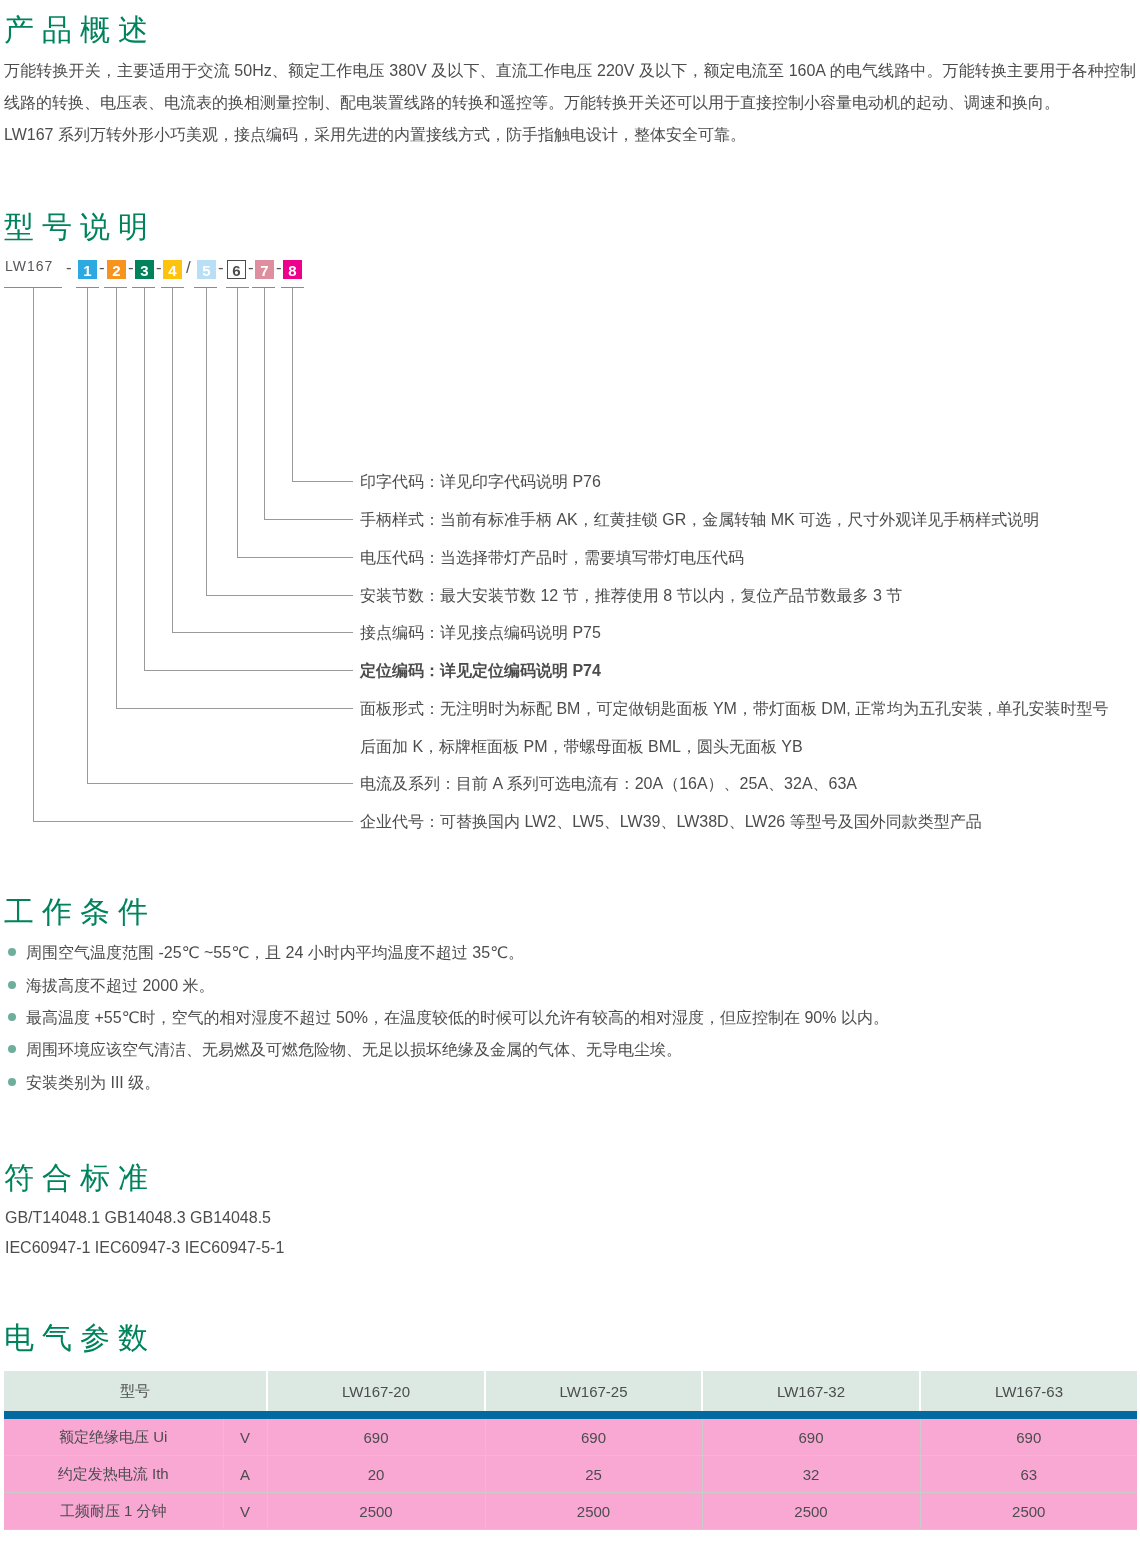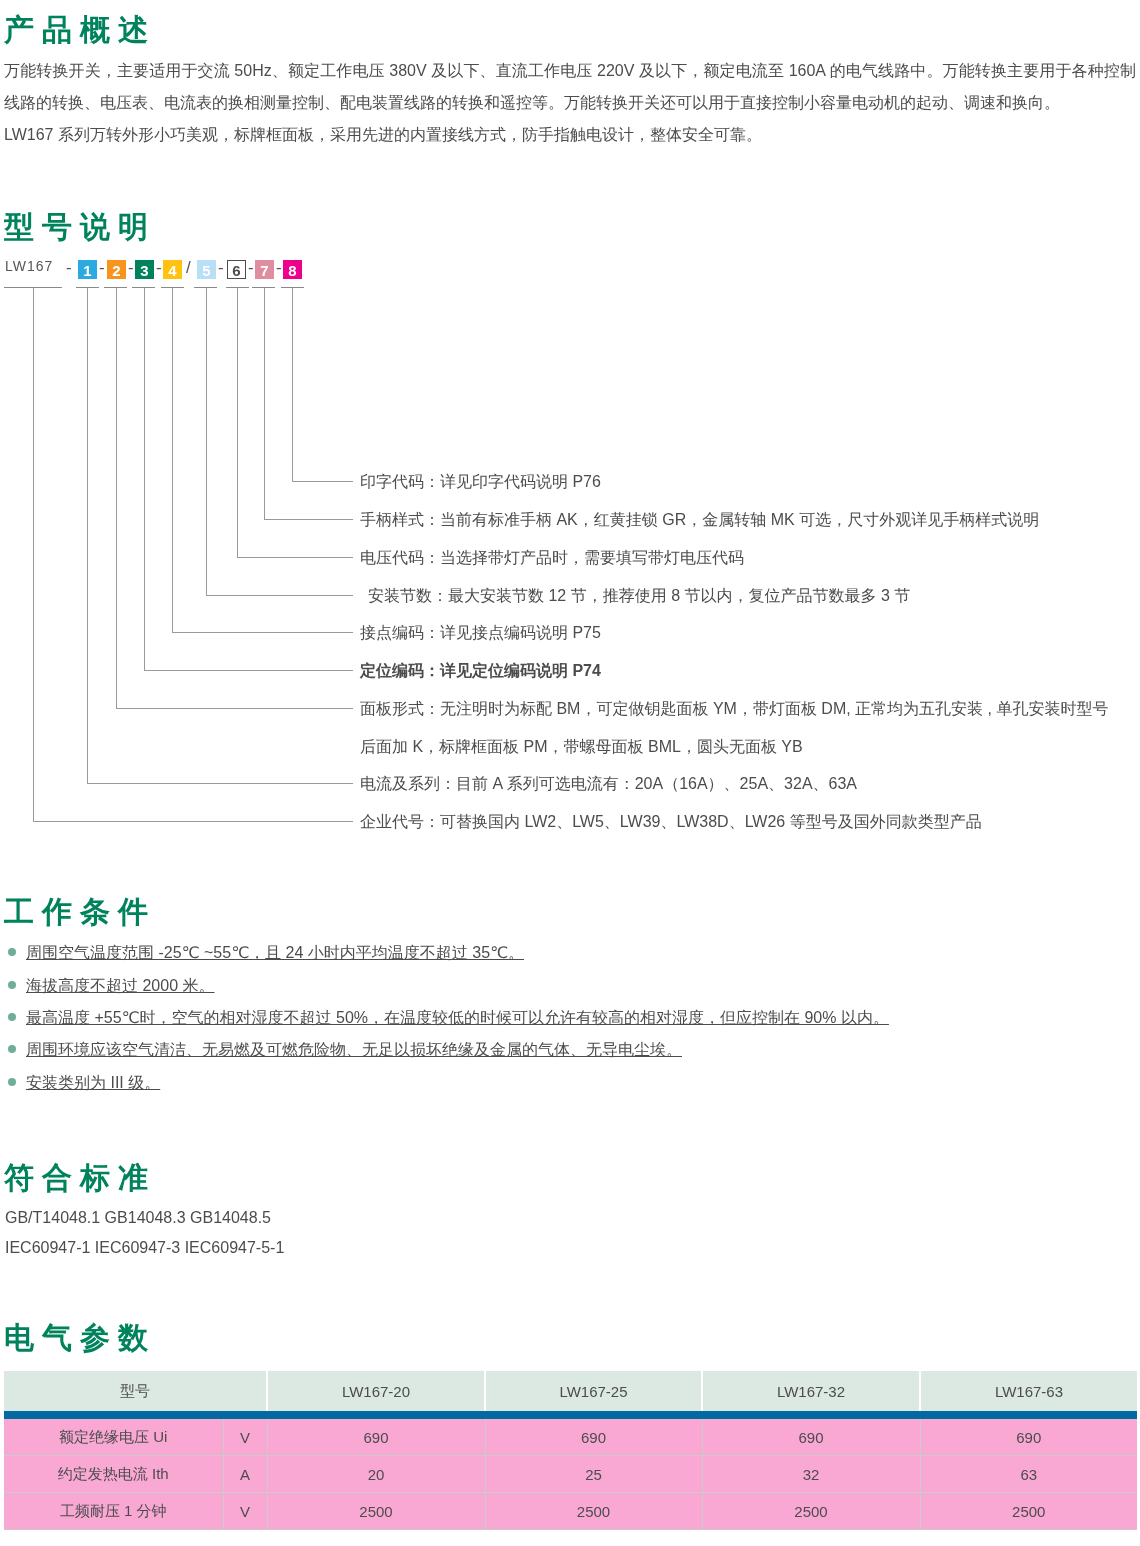--- a/index.html
+++ b/index.html
@@ -1,34 +1,34 @@
 <!DOCTYPE html>
 <html><head>
 <meta charset="utf-8">
 <style>
   html,body{margin:0;padding:0;background:#ffffff;}
   #page{position:relative;width:1140px;height:1546px;background:#ffffff;
         font-family:"Liberation Sans","DejaVu Sans",sans-serif;color:#4C4C4E;overflow:hidden;}
 
-  .heading{position:absolute;left:4px;font-size:30px;font-weight:bold;color:#00835C;
+  .heading{position:absolute;left:4px;font-size:30px;font-weight:normal;color:#00835C;
            letter-spacing:8px;white-space:nowrap;}
 
   .para{position:absolute;left:4px;width:1132px;font-size:16px;line-height:32px;
         color:#4C4C4E;text-align:justify;}
   .para2{position:absolute;left:4px;width:1132px;font-size:16px;line-height:32px;color:#4C4C4E;}
 
   .lw-prefix{position:absolute;left:5px;top:258px;font-size:14px;letter-spacing:1px;color:#55565A;}
   .mbox{position:absolute;top:260px;width:19px;height:19px;line-height:19px;text-align:center;
         font-size:15px;font-weight:bold;box-sizing:border-box;border:1px solid transparent;}
   .msep{position:absolute;top:258px;font-size:17px;color:#55565A;}
   .tick{position:absolute;height:0;border-top:1px solid #8A8A8D;}
   .elbow{position:absolute;border-left:1px solid #9A9A9D;border-bottom:1px solid #9A9A9D;}
   .desc{position:absolute;left:360px;font-size:16px;color:#4C4C4E;white-space:nowrap;line-height:21px;}
 
-  .bullet-item{position:absolute;left:8px;white-space:nowrap;font-size:16px;color:#4C4C4E;line-height:21px;text-decoration:underline;}
+  .bullet-item{position:absolute;left:8px;white-space:nowrap;font-size:16px;color:#4C4C4E;line-height:21px;}
   .dot{display:inline-block;width:8px;height:8px;border-radius:50%;background:#6FAE9C;
        margin-right:10px;vertical-align:2px;}
 
   .stdline{position:absolute;left:5px;font-size:16px;color:#4C4C4E;line-height:21px;}
 
   table.params{position:absolute;left:4px;top:1371px;width:1133px;border-collapse:collapse;
                table-layout:fixed;font-size:15px;color:#4C4C4E;}
   table.params th{background:#DCE9E2;font-weight:normal;height:38px;text-align:center;
                   border-bottom:8px solid #0369a1;}
   table.params th + th{border-left:2px solid #ffffff;}
@@ -36,21 +36,21 @@
   table.params tr.r td{border-bottom:1px solid #CBCBCB;}
   table.params td + td{border-left:1px solid #CBCBCB;}
 </style>
 </head>
 <body>
 
 <div id="page">
 
   <div class="heading" style="top:10px;">产品概述</div>
   <div class="para" style="top:55px;">万能转换开关，主要适用于交流 50Hz、额定工作电压 380V 及以下、直流工作电压 220V 及以下，额定电流至 160A 的电气线路中。万能转换主要用于各种控制线路的转换、电压表、电流表的换相测量控制、配电装置线路的转换和遥控等。万能转换开关还可以用于直接控制小容量电动机的起动、调速和换向。</div>
-  <div class="para2" style="top:119px;">LW167 系列万转外形小巧美观，标牌框面板，采用先进的内置接线方式，防手指触电设计，整体安全可靠。</div>
+  <div class="para2" style="top:119px;">LW167 系列万转外形小巧美观，接点编码，采用先进的内置接线方式，防手指触电设计，整体安全可靠。</div>
 
   <div class="heading" style="top:207px;">型号说明</div>
 
   <div class="lw-prefix">LW167</div>
   <span class="msep" style="left:66px;">-</span>
   <div class="mbox" style="left: 78px; background-color: rgb(44, 169, 225); color: rgb(255, 255, 255);">1</div>
   <span class="msep" style="left:99px;">-</span>
   <div class="mbox" style="left: 107px; background-color: rgb(247, 148, 30); color: rgb(255, 255, 255);">2</div>
   <span class="msep" style="left:128px;">-</span>
   <div class="mbox" style="left: 135px; background-color: rgb(0, 131, 92); color: rgb(255, 255, 255);">3</div>
@@ -81,21 +81,21 @@
   <div class="elbow" style="left:206px;top:288px;width:146px;height:307px;"></div>
   <div class="elbow" style="left:172px;top:288px;width:180px;height:344px;"></div>
   <div class="elbow" style="left:144px;top:288px;width:208px;height:382px;"></div>
   <div class="elbow" style="left:116px;top:288px;width:236px;height:420px;"></div>
   <div class="elbow" style="left:87px;top:288px;width:265px;height:495px;"></div>
   <div class="elbow" style="left:33px;top:288px;width:319px;height:533px;"></div>
 
   <div class="desc" style="top:471px;">印字代码：详见印字代码说明 P76</div>
   <div class="desc" style="top:509px;">手柄样式：当前有标准手柄 AK，红黄挂锁 GR，金属转轴 MK 可选，尺寸外观详见手柄样式说明</div>
   <div class="desc" style="top:547px;">电压代码：当选择带灯产品时，需要填写带灯电压代码</div>
-  <div class="desc" style="top:585px;margin-left:8px;">安装节数：最大安装节数 12 节，推荐使用 8 节以内，复位产品节数最多 3 节</div>
+  <div class="desc" style="top:585px;">安装节数：最大安装节数 12 节，推荐使用 8 节以内，复位产品节数最多 3 节</div>
   <div class="desc" style="top:622px;">接点编码：详见接点编码说明 P75</div>
   <div class="desc" style="top:660px;font-weight:bold;">定位编码：详见定位编码说明 P74</div>
   <div class="desc" style="top:736px;">后面加 K，标牌框面板 PM，带螺母面板 BML，圆头无面板 YB</div>
   <div class="desc" style="top:698px;">面板形式：无注明时为标配 BM，可定做钥匙面板 YM，带灯面板 DM, 正常均为五孔安装 , 单孔安装时型号</div>
   <div class="desc" style="top:773px;">电流及系列：目前 A 系列可选电流有：20A（16A）、25A、32A、63A</div>
   <div class="desc" style="top:811px;">企业代号：可替换国内 LW2、LW5、LW39、LW38D、LW26 等型号及国外同款类型产品</div>
 
   <div class="heading" style="top:892px;">工作条件</div>
   <div class="bullet-item" style="top:942px;"><span class="dot"></span><span>周围空气温度范围 -25℃ ~55℃，且 24 小时内平均温度不超过 35℃。</span></div>
   <div class="bullet-item" style="top:975px;"><span class="dot"></span><span>海拔高度不超过 2000 米。</span></div>

